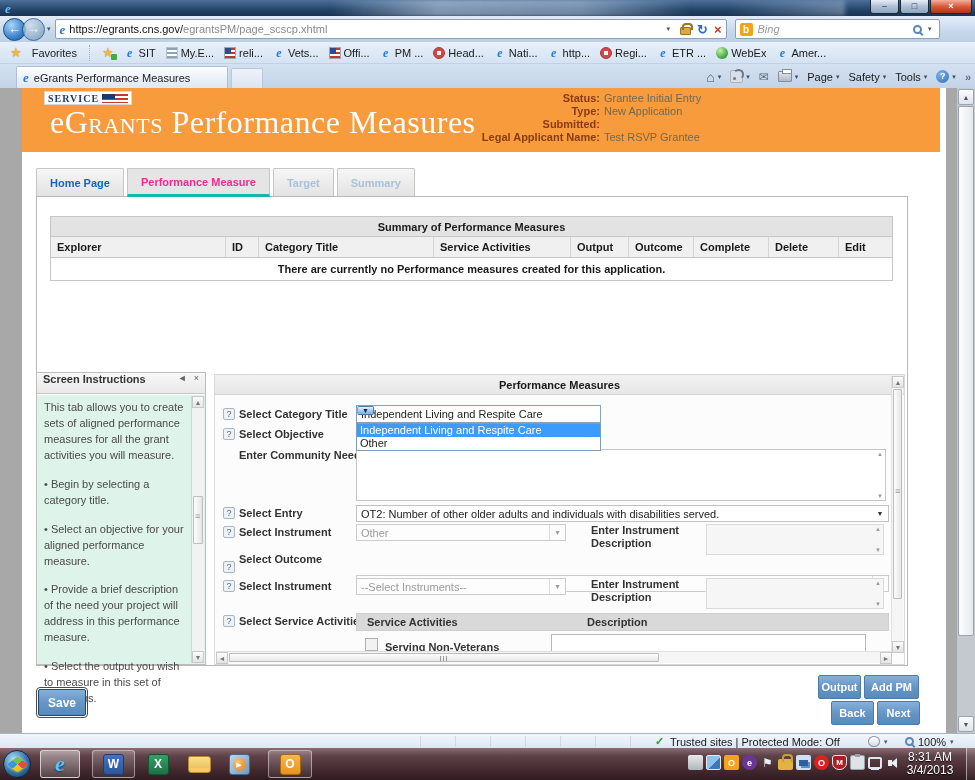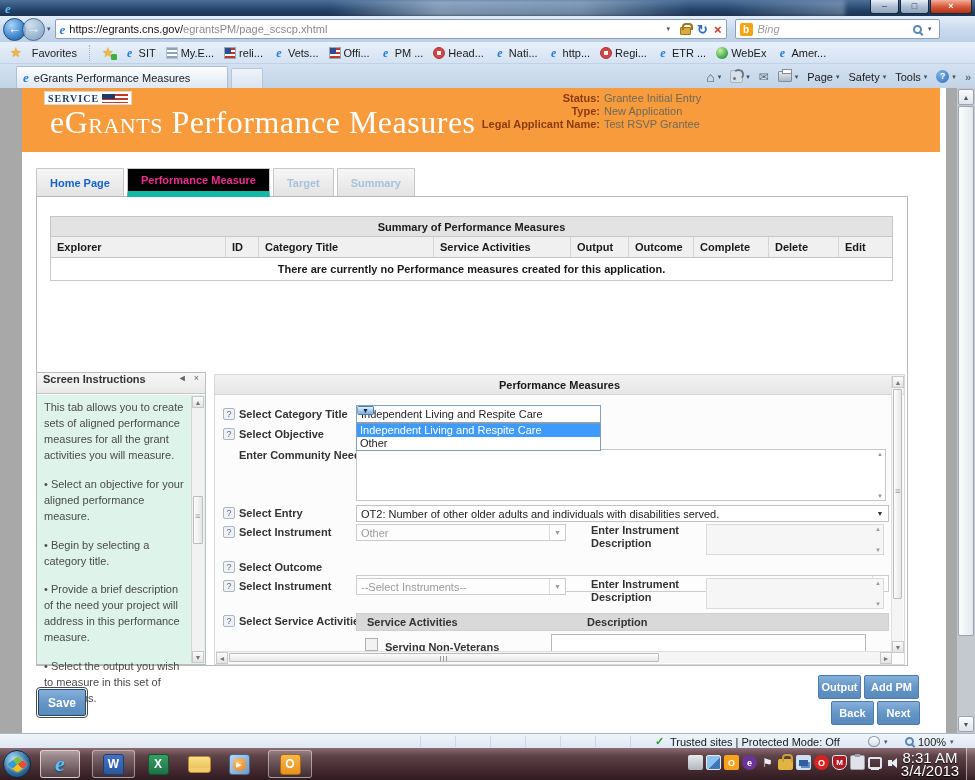--- a/index.html
+++ b/index.html
@@ -89,21 +89,21 @@
 .banner-title .sc{font-variant:small-caps}
 .bninfo{position:absolute;left:300px;top:4px;width:600px}
 .bnrow{display:flex;line-height:13px}
 .bnrow .l{width:278px;text-align:right;font-weight:bold;color:#8a3b12}
 .bnrow .v{padding-left:4px;color:#6f6a58}
 
 
 .ptabs{position:absolute;left:14px;top:80px;height:29px;display:flex;gap:3px}
 .ptab{height:29px;padding:0 13px;background:linear-gradient(#f6f6f6,#e3e3e3);border:1px solid #c6c6c6;display:flex;align-items:center;font-weight:bold;color:#a8c2dc;border-radius:1px 1px 0 0}
 .ptab.link{color:#1464c8}
-.ptab.active{background:#000000;border-bottom:6px solid #14b8a6;color:#ee2d90;position:relative;z-index:3}
+.ptab.active{background:#e5e5e5;border-bottom:3px solid #14b8a6;color:#ee2d90;position:relative;z-index:3}
 
 
 .panel{position:absolute;left:14px;top:108px;width:872px;height:470px;border:1px solid #b9b9b9;background:#fff}
 
 
 .stable{position:absolute;left:28px;top:128px;width:843px;border:1px solid #c6c6c6}
 .st-title{height:20px;line-height:20px;text-align:center;font-weight:bold;background:#e3e3e3;border-bottom:1px solid #c6c6c6;color:#1a1a1a}
 .st-head{display:flex;height:21px;background:#f0f0f0;border-bottom:1px solid #c6c6c6}
 .st-head .c{line-height:21px;font-weight:bold;padding-left:6px;border-right:1px solid #d5d5d5;white-space:nowrap;overflow:hidden;color:#1a1a1a}
 .st-head .c:last-child{border-right:none}
@@ -199,21 +199,21 @@
 .tic[data-icon="network"]{background:#cfe0f2;border-radius:2px}
 .tic[data-icon="network"]::after{content:"";width:9px;height:6px;background:#2f5f9e;box-shadow:2px 2px 0 #5f8cc4}
 .tic[data-icon="sync"]{background:#d6231f;border-radius:50%;font-weight:bold;font-size:9px}
 .tic[data-icon="shield"]{background:#b01c24;border:1px solid #e9e9e9;border-radius:3px 3px 7px 7px;font-weight:bold;font-size:8px}
 .tic[data-icon="clipboard"]{background:#dfe3e8;border:1px solid #98a0ab;border-radius:2px}
 .tic[data-icon="clipboard"]::before{content:"";position:absolute;top:-2px;width:5px;height:3px;background:#98a0ab}
 .tic[data-icon="display"]{border:2px solid #dfe6ee;border-radius:2px;height:12px;width:14px}
 .tic[data-icon="display"]::after{content:"";position:absolute;bottom:-3px;width:8px;height:2px;background:#dfe6ee}
 .tic[data-icon="volume"]::before{content:"";width:4px;height:6px;background:#e9eef5}
 .tic[data-icon="volume"]::after{content:"";width:0;height:0;border-top:5px solid transparent;border-bottom:5px solid transparent;border-right:6px solid #e9eef5;margin-left:-1px}
-.clock{position:absolute;left:898px;top:3px;width:64px;color:#fff;text-align:center;font-size:15px;line-height:13px;text-shadow:0 1px 1px #000}
+.clock{position:absolute;left:898px;top:3px;width:64px;color:#fff;text-align:center;font-size:12px;line-height:13px;text-shadow:0 1px 1px #000}
 .showdesk{position:absolute;right:0;top:0;width:9px;height:32px;border-left:1px solid rgba(255,255,255,.5);background:linear-gradient(rgba(255,255,255,.15),rgba(255,255,255,.03))}
 </style>
 </head>
 <body>
 
 <div class="titlebar">
   <div class="bgblur"></div>
   <div class="bgblur2"></div>
   <span class="ie-e">e</span>
   <div class="winbtns">
@@ -344,20 +344,21 @@
       <div class="bninfo">
         <div class="bnrow">
             <span class="l">Status:</span>
             <span class="v">Grantee Initial Entry</span>
           </div>
         <div class="bnrow">
             <span class="l">Type:</span>
             <span class="v">New Application</span>
           </div>
         <div class="bnrow">
+            <span class="l">Submitted:</span>
             <span class="v"></span>
           </div>
         <div class="bnrow">
             <span class="l">Legal Applicant Name:</span>
             <span class="v">Test RSVP Grantee</span>
           </div>
       </div>
     </div>
 
     <div class="ptabs">
@@ -386,22 +387,22 @@
     </div>
 
     <div class="instr">
       <div class="instr-h">
         <span class="t">Screen Instructions</span>
         <span class="b">◄</span>
         <span class="b">×</span>
       </div>
       <div class="instr-b">
         <p>This tab allows you to create sets of aligned performance measures for all the grant activities you will measure.</p>
+        <p>• Begin by selecting a category title.</p>
         <p>• Select an objective for your aligned performance measure.</p>
-        <p>• Begin by selecting a category title.</p>
         <p>• Provide a brief description of the need your project will address in this performance measure.</p>
         <p>• Select the output you wish to measure in this set of workplans.</p>
       </div>
       <div class="iscroll">
         <span class="a" style="top:0">▲</span>
         <span class="th"></span>
         <span class="a" style="bottom:0">▼</span>
       </div>
     </div>
 
@@ -441,21 +442,21 @@
         <span class="txt">Other</span>
         <span class="arr">▼</span>
       </div>
       <span class="flabel wrap" style="left:376px;top:149px;width:105px">Enter Instrument Description</span>
       <div class="area dis" style="left:491px;top:149px;width:178px;height:31px">
         <span class="au">▲</span>
         <span class="ad">▼</span>
       </div>
 
       <span class="q" style="left:8px;top:186px">?</span>
-      <span class="flabel" style="left:24px;top:186px">Select Outcome</span>
+      <span class="flabel" style="left:24px;top:178px">Select Outcome</span>
       <div class="dd flat dis" style="left:141px;top:200px;width:533px">
         <span class="txt">--No Outcome selected--</span>
         <span class="arr">▼</span>
       </div>
 
       <span class="q" style="left:8px;top:205px">?</span>
       <span class="flabel" style="left:24px;top:205px">Select Instrument</span>
       <div class="dd flat dis" style="left:141px;top:203px;width:210px">
         <span class="txt">--Select Instruments--</span>
         <span class="arr">▼</span>

